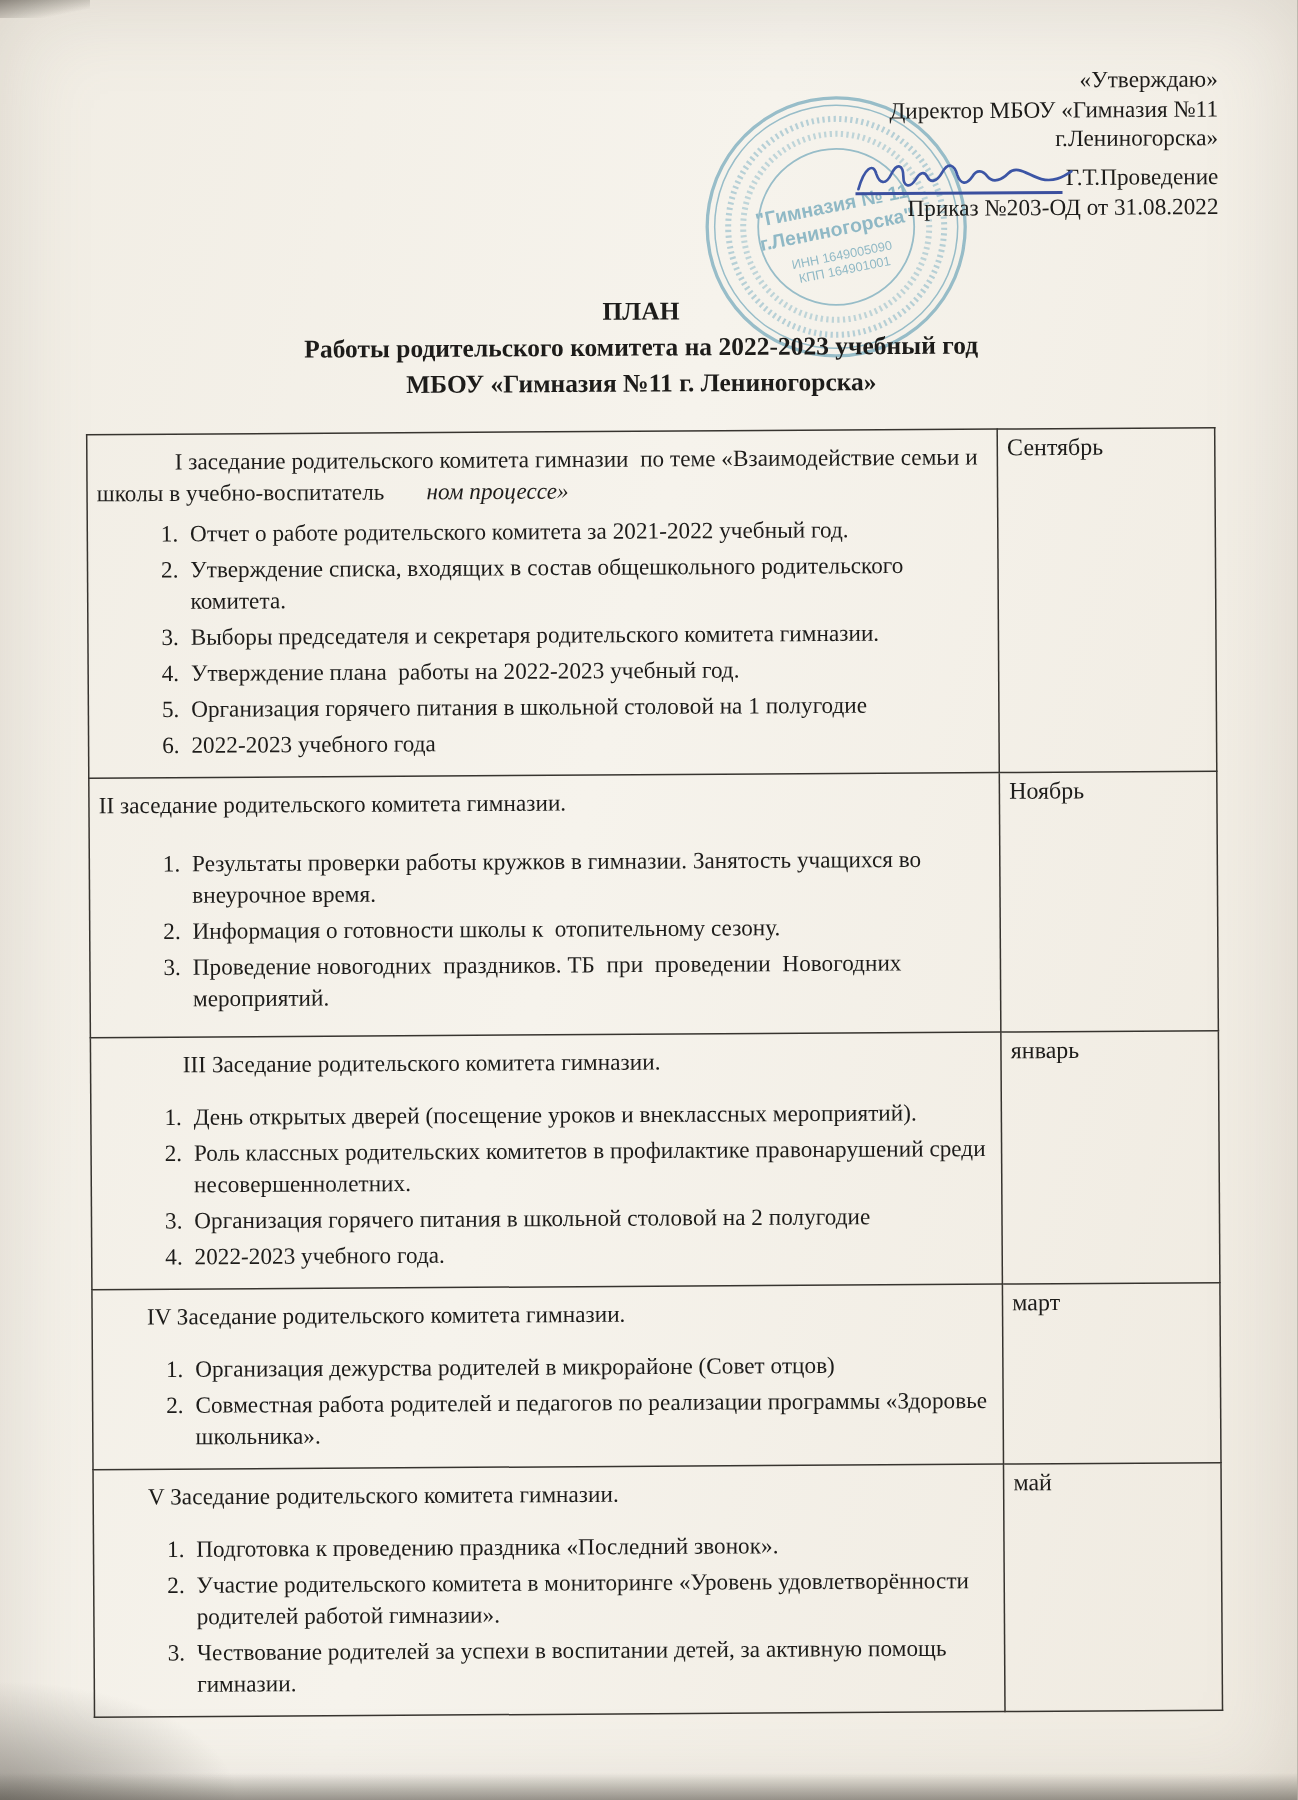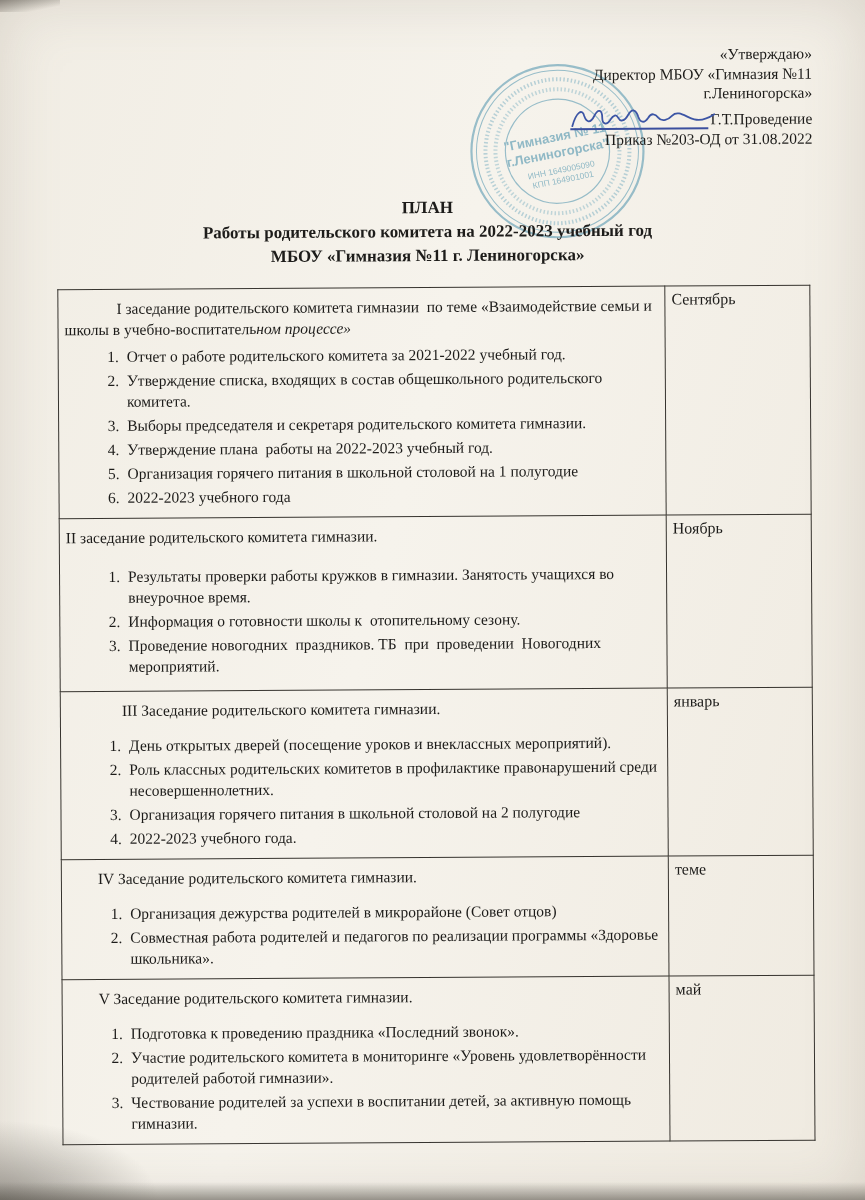--- a/index.html
+++ b/index.html
@@ -114,21 +114,21 @@
   ol.agenda {
     margin: 6px 0 4px 0;
     padding-left: 58px;
   }
   ol.agenda li {
     margin-bottom: 3px;
     line-height: 21px;
     padding-left: 4px;
     white-space: pre-wrap;
   }
-  .it { font-style: italic; }
+  .it { font-style: italic; margin-left: 28px; }
 </style>
 </head>
 <body>
 
 <div class="sheet">
   <div class="doc">
 
     <div class="stamp">
       <svg width="180" height="180" viewBox="0 0 180 180">
         <circle cx="90" cy="90" r="86" fill="none" stroke="#5a9ab2" stroke-width="2.2"></circle>
@@ -207,21 +207,21 @@
         </tr>
 
         <tr style="height:110px;">
           <td>
             <p class="heading ind-sm">IV Заседание родительского комитета гимназии.</p>
             <ol class="agenda">
               <li>Организация дежурства родителей в микрорайоне (Совет отцов)</li>
               <li>Совместная работа родителей и педагогов по реализации программы «Здоровье школьника».</li>
             </ol>
           </td>
-          <td class="month-cell">теме</td>
+          <td class="month-cell">март</td>
         </tr>
 
         <tr style="height:150px;">
           <td>
             <p class="heading ind-sm">V Заседание родительского комитета гимназии.</p>
             <ol class="agenda">
               <li>Подготовка к проведению праздника «Последний звонок».</li>
               <li>Участие родительского комитета в мониторинге «Уровень удовлетворённости родителей работой гимназии».</li>
               <li>Чествование родителей за успехи в воспитании детей, за активную помощь гимназии.</li>
             </ol>

